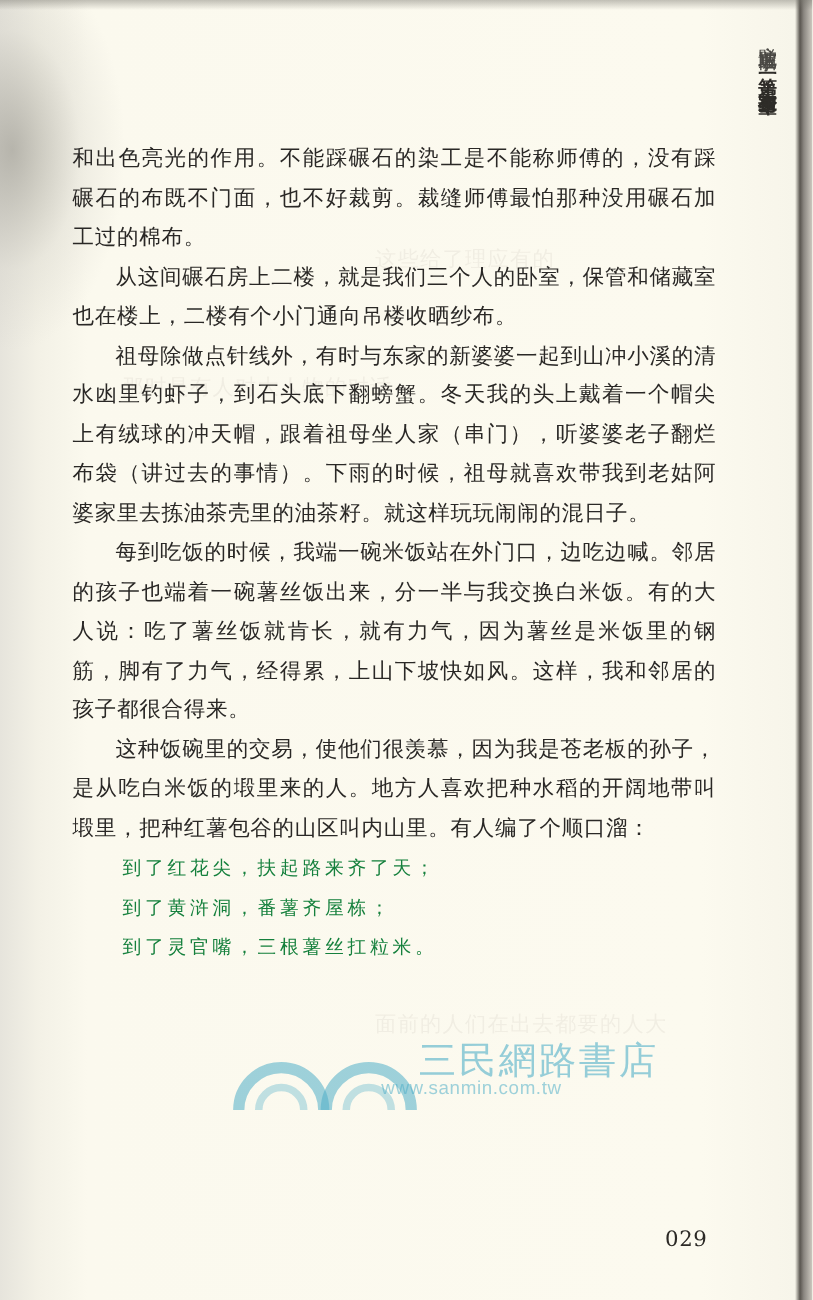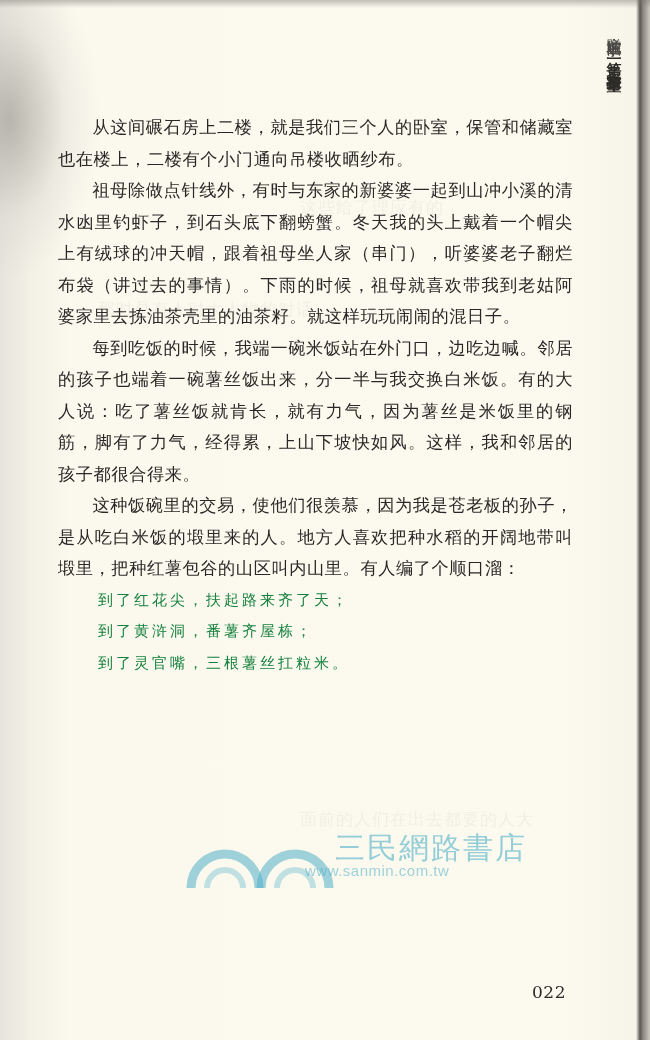--- a/index.html
+++ b/index.html
@@ -78,20 +78,21 @@
 
 <div class="bleed" style="left:300px;top:196px;">这些给了理应有的</div>
 <div class="bleed" style="left:80px;top:298px;">，那时是有人对大人物的对话</div>
 <div class="bleed" style="left:300px;top:808px;">面前的人们在出去都要的人大</div>
 
 <div class="running-head">
   <span class="book">蹉跎坡旧事</span><span class="dot">·</span><span class="chapter">第一章</span><span class="chapter-title">家乡与童年</span>
 </div>
 
 <div class="body-text">
+  <p class="para cont">和出色亮光的作用。不能踩碾石的染工是不能称师傅的，没有踩碾石的布既不门面，也不好裁剪。裁缝师傅最怕那种没用碾石加工过的棉布。</p>
   <p class="para">从这间碾石房上二楼，就是我们三个人的卧室，保管和储藏室也在楼上，二楼有个小门通向吊楼收晒纱布。</p>
   <p class="para">祖母除做点针线外，有时与东家的新婆婆一起到山冲小溪的清水凼里钓虾子，到石头底下翻螃蟹。冬天我的头上戴着一个帽尖上有绒球的冲天帽，跟着祖母坐人家（串门），听婆婆老子翻烂布袋（讲过去的事情）。下雨的时候，祖母就喜欢带我到老姑阿婆家里去拣油茶壳里的油茶籽。就这样玩玩闹闹的混日子。</p>
   <p class="para">每到吃饭的时候，我端一碗米饭站在外门口，边吃边喊。邻居的孩子也端着一碗薯丝饭出来，分一半与我交换白米饭。有的大人说：吃了薯丝饭就肯长，就有力气，因为薯丝是米饭里的钢筋，脚有了力气，经得累，上山下坡快如风。这样，我和邻居的孩子都很合得来。</p>
   <p class="para">这种饭碗里的交易，使他们很羡慕，因为我是苍老板的孙子，是从吃白米饭的塅里来的人。地方人喜欢把种水稻的开阔地带叫塅里，把种红薯包谷的山区叫内山里。有人编了个顺口溜：</p>
   <div>
     <p class="verse">到了红花尖，扶起路来齐了天；</p>
     <p class="verse">到了黄浒洞，番薯齐屋栋；</p>
     <p class="verse">到了灵官嘴，三根薯丝扛粒米。</p>
   </div>
 </div>
@@ -104,13 +105,13 @@
     </g>
     <g fill="none" stroke="rgba(80,175,200,0.35)" stroke-width="6">
       <path d="M22 56 A18 18 0 0 1 58 56"></path>
       <path d="M92 56 A18 18 0 0 1 128 56"></path>
     </g>
   </svg>
   <div class="wm-title">三民網路書店</div>
   <div class="wm-url">www.sanmin.com.tw</div>
 </div>
 
-<div class="page-number">022</div>
+<div class="page-number">029</div>
 
 </body></html>

